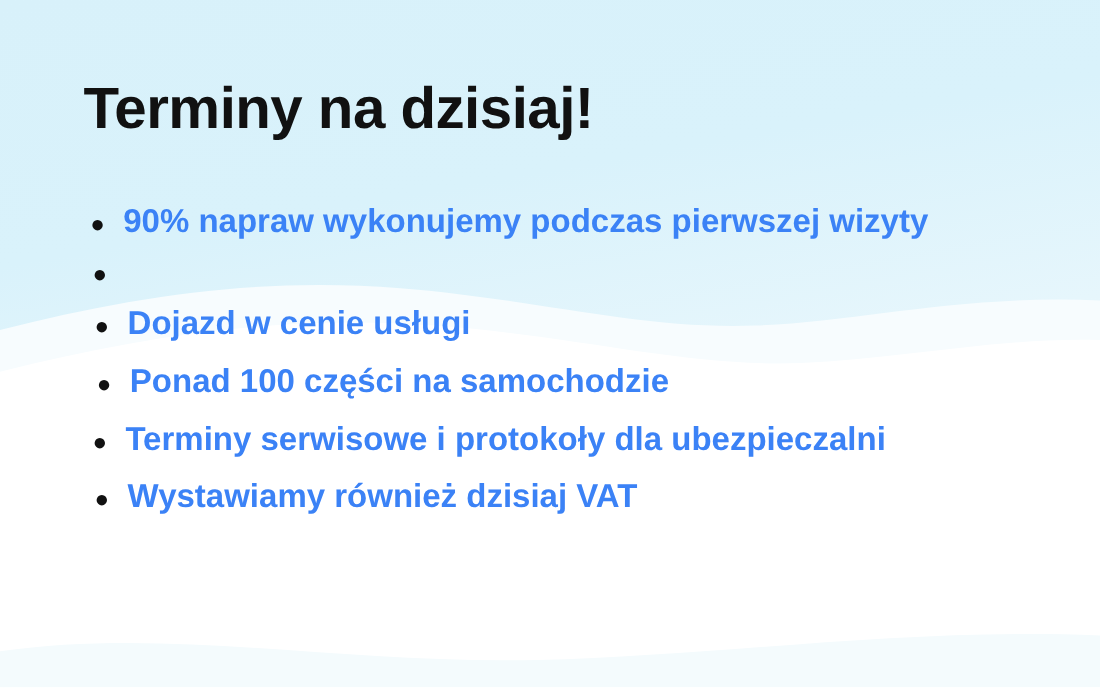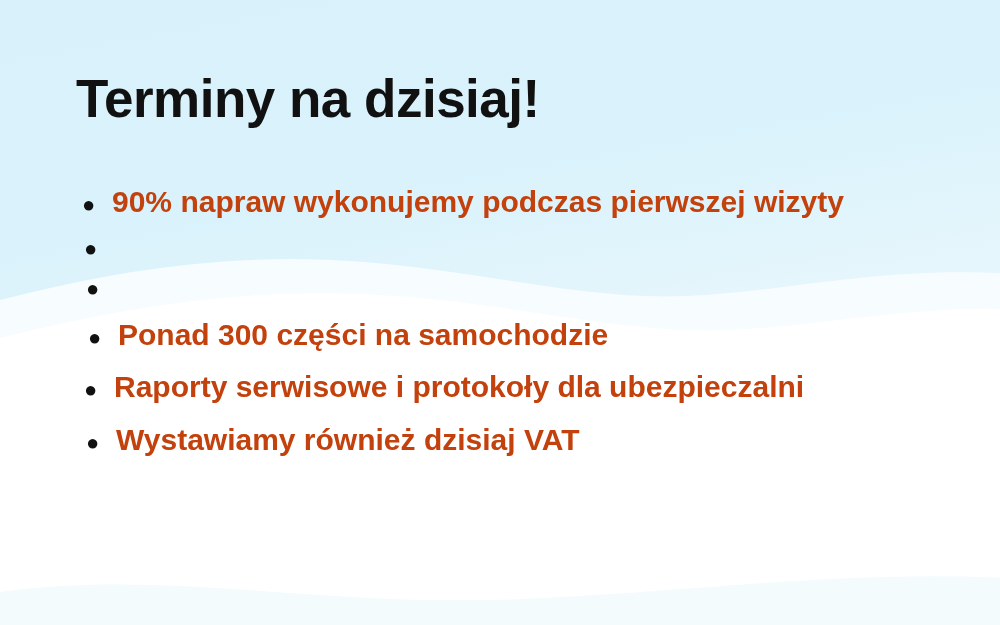--- a/index.html
+++ b/index.html
@@ -83,21 +83,21 @@
     font-size: 22px;
     line-height: 1;
     color: #111111;
     text-align: left;
   }
 
   .bullet-text {
     font-size: 30px;
     font-weight: bold;
     line-height: 1.15;
-    color: #c2410c;
+    color: #3b82f6;
     white-space: nowrap;
   }
 
   
   .bullet-item:nth-child(1) { margin-left: 6px; }
   .bullet-item:nth-child(2) { margin-left: 8px; }
   .bullet-item:nth-child(3) { margin-left: 10px; }
   .bullet-item:nth-child(4) { margin-left: 12px; }
   .bullet-item:nth-child(5) { margin-left: 8px; }
   .bullet-item:nth-child(6) { margin-left: 10px; }
@@ -122,28 +122,29 @@
     <ul class="bullets">
       <li class="bullet-item">
         <span class="bullet-dot">●</span>
         <span class="bullet-text">90% napraw wykonujemy podczas pierwszej wizyty</span>
       </li>
       <li class="bullet-item">
         <span class="bullet-dot">●</span>
       </li>
       <li class="bullet-item">
         <span class="bullet-dot">●</span>
+        <span class="bullet-text">Dojazd w cenie usługi</span>
       </li>
       <li class="bullet-item">
         <span class="bullet-dot">●</span>
-        <span class="bullet-text">Ponad 300 części na samochodzie</span>
+        <span class="bullet-text">Ponad 100 części na samochodzie</span>
       </li>
       <li class="bullet-item">
         <span class="bullet-dot">●</span>
-        <span class="bullet-text">Raporty serwisowe i protokoły dla ubezpieczalni</span>
+        <span class="bullet-text">Terminy serwisowe i protokoły dla ubezpieczalni</span>
       </li>
       <li class="bullet-item">
         <span class="bullet-dot">●</span>
         <span class="bullet-text">Wystawiamy również dzisiaj VAT</span>
       </li>
     </ul>
 
   </div>
 </div>
 

